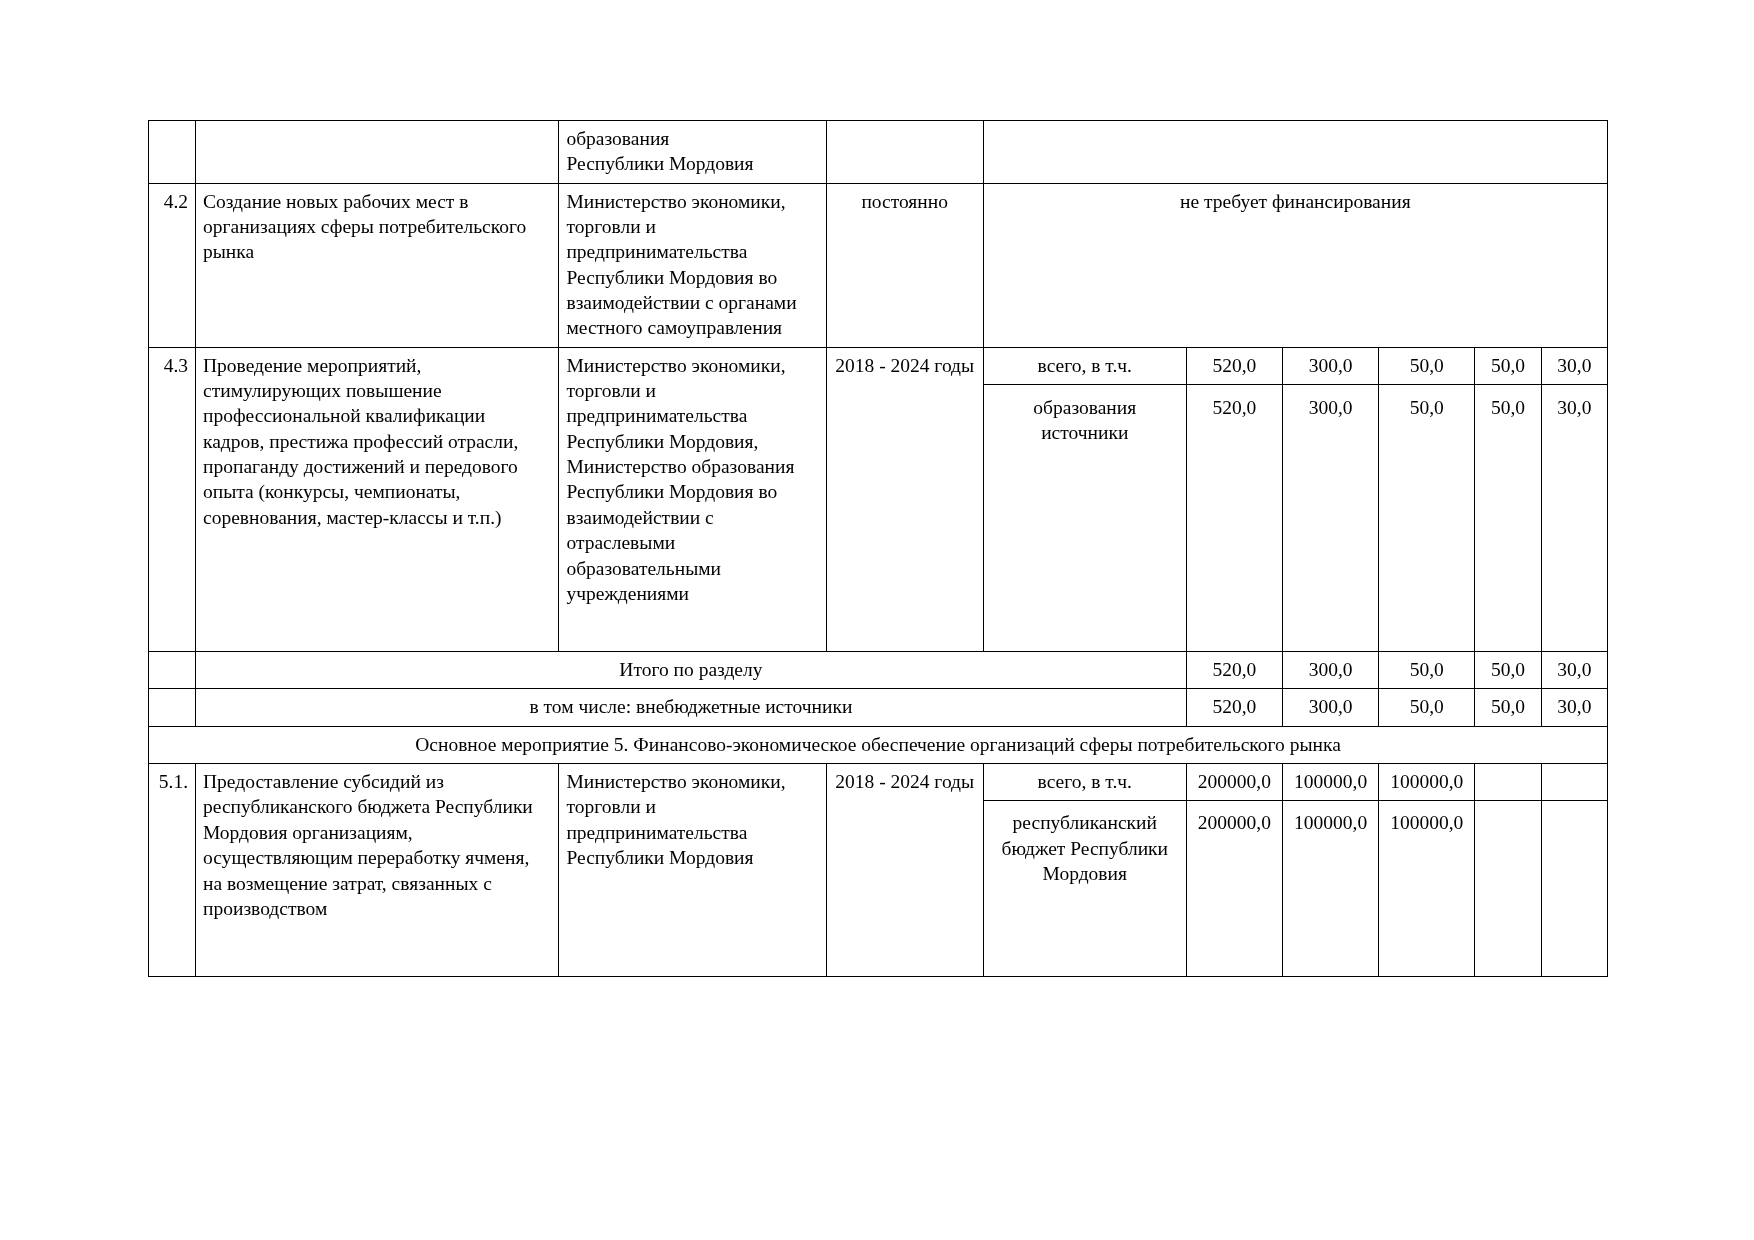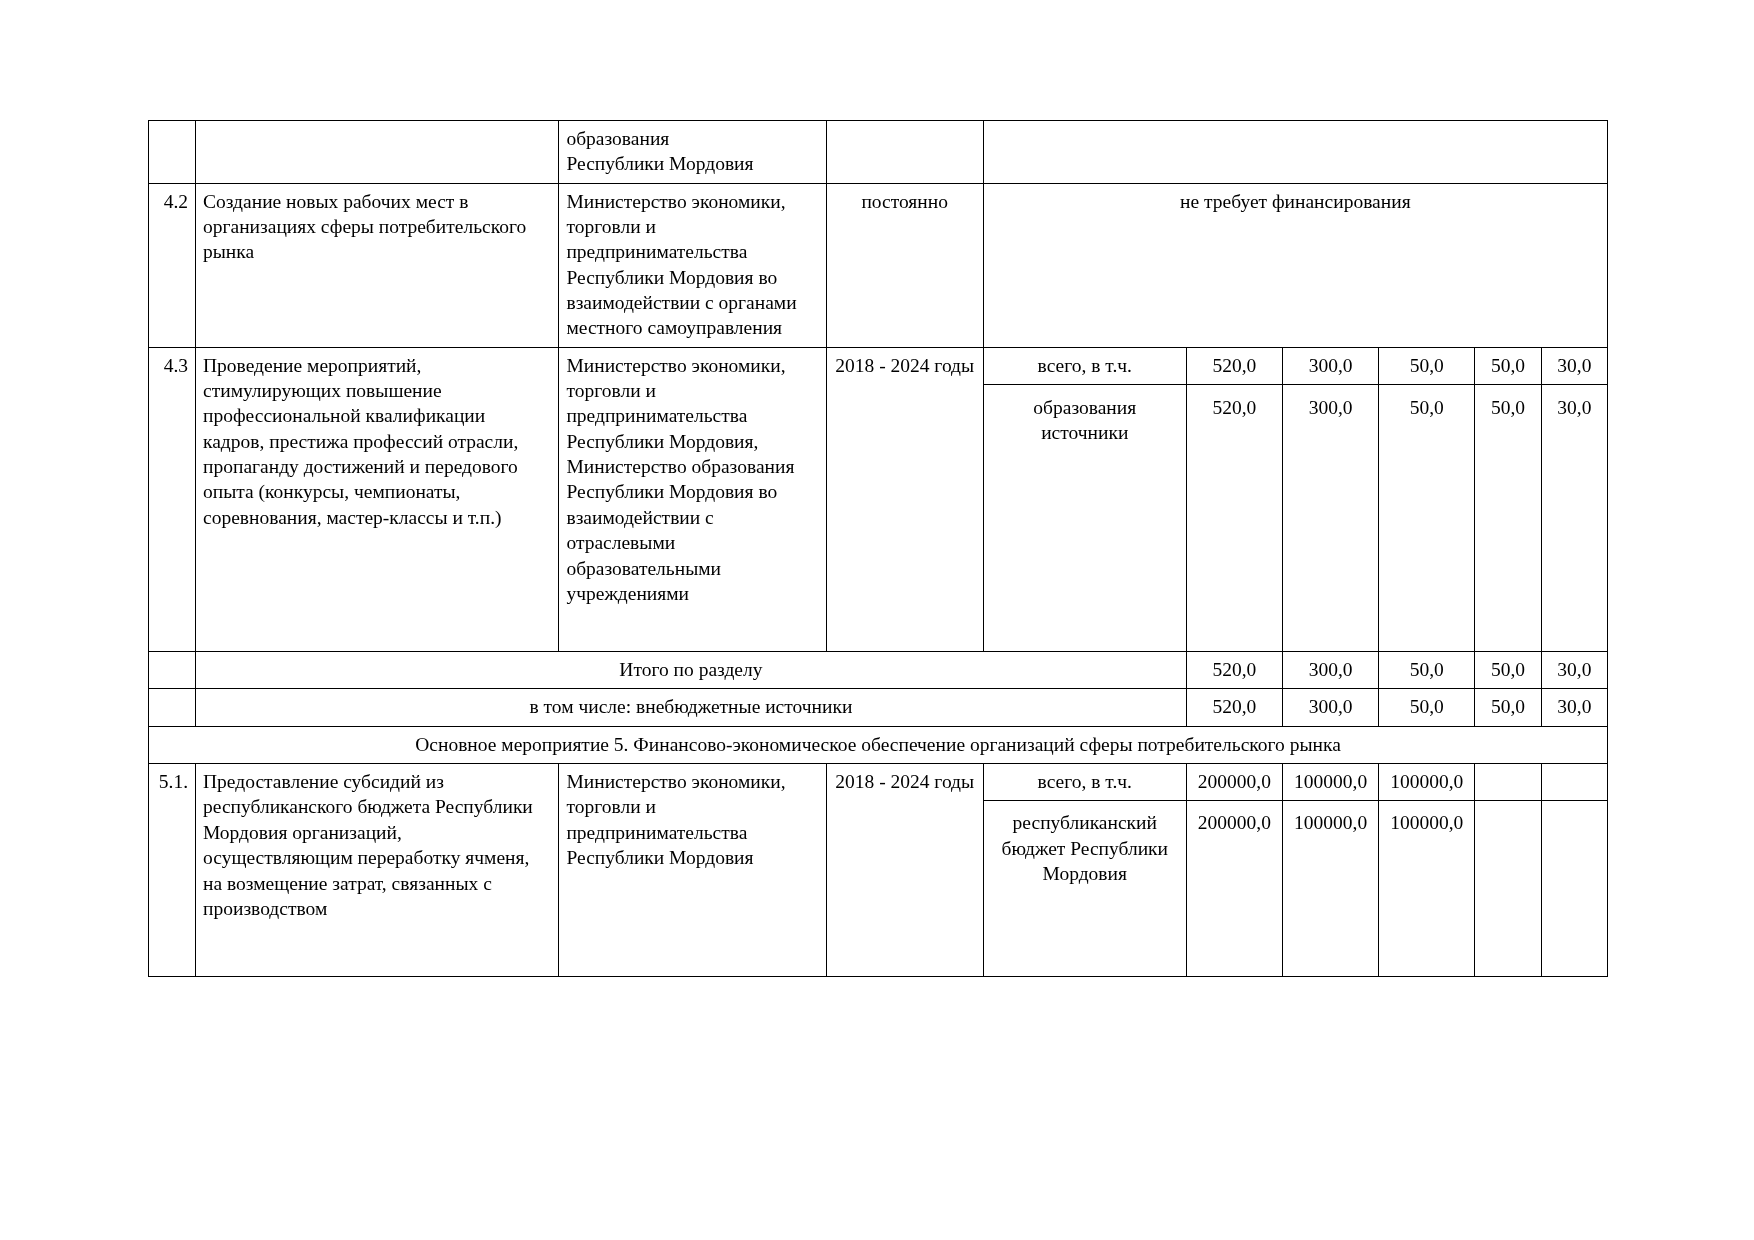--- a/index.html
+++ b/index.html
@@ -187,21 +187,21 @@
         <td class="val-narrow">30,0</td>
       </tr>
 
       <tr>
         <td class="section-title" colspan="10">Основное мероприятие 5. Финансово-экономическое обеспечение организаций сферы потребительского рынка</td>
       </tr>
 
       <tr>
         <td class="num" rowspan="2">5.1.</td>
         <td class="name" rowspan="2">
-            <span class="cell-text">Предоставление субсидий из республиканского бюджета Республики Мордовия организаций, осуществляющим переработку ячменя, на возмещение затрат, связанных с производством</span>
+            <span class="cell-text">Предоставление субсидий из республиканского бюджета Республики Мордовия организациям, осуществляющим переработку ячменя, на возмещение затрат, связанных с производством</span>
           </td>
         <td class="executor" rowspan="2">
             <span class="cell-text">Министерство экономики, торговли и предпринимательства Республики Мордовия</span>
           </td>
         <td class="term" rowspan="2">
             <span class="cell-text">2018 - 2024 годы</span>
           </td>
         <td class="source">всего, в т.ч.</td>
         <td class="val">200000,0</td>
         <td class="val">100000,0</td>

